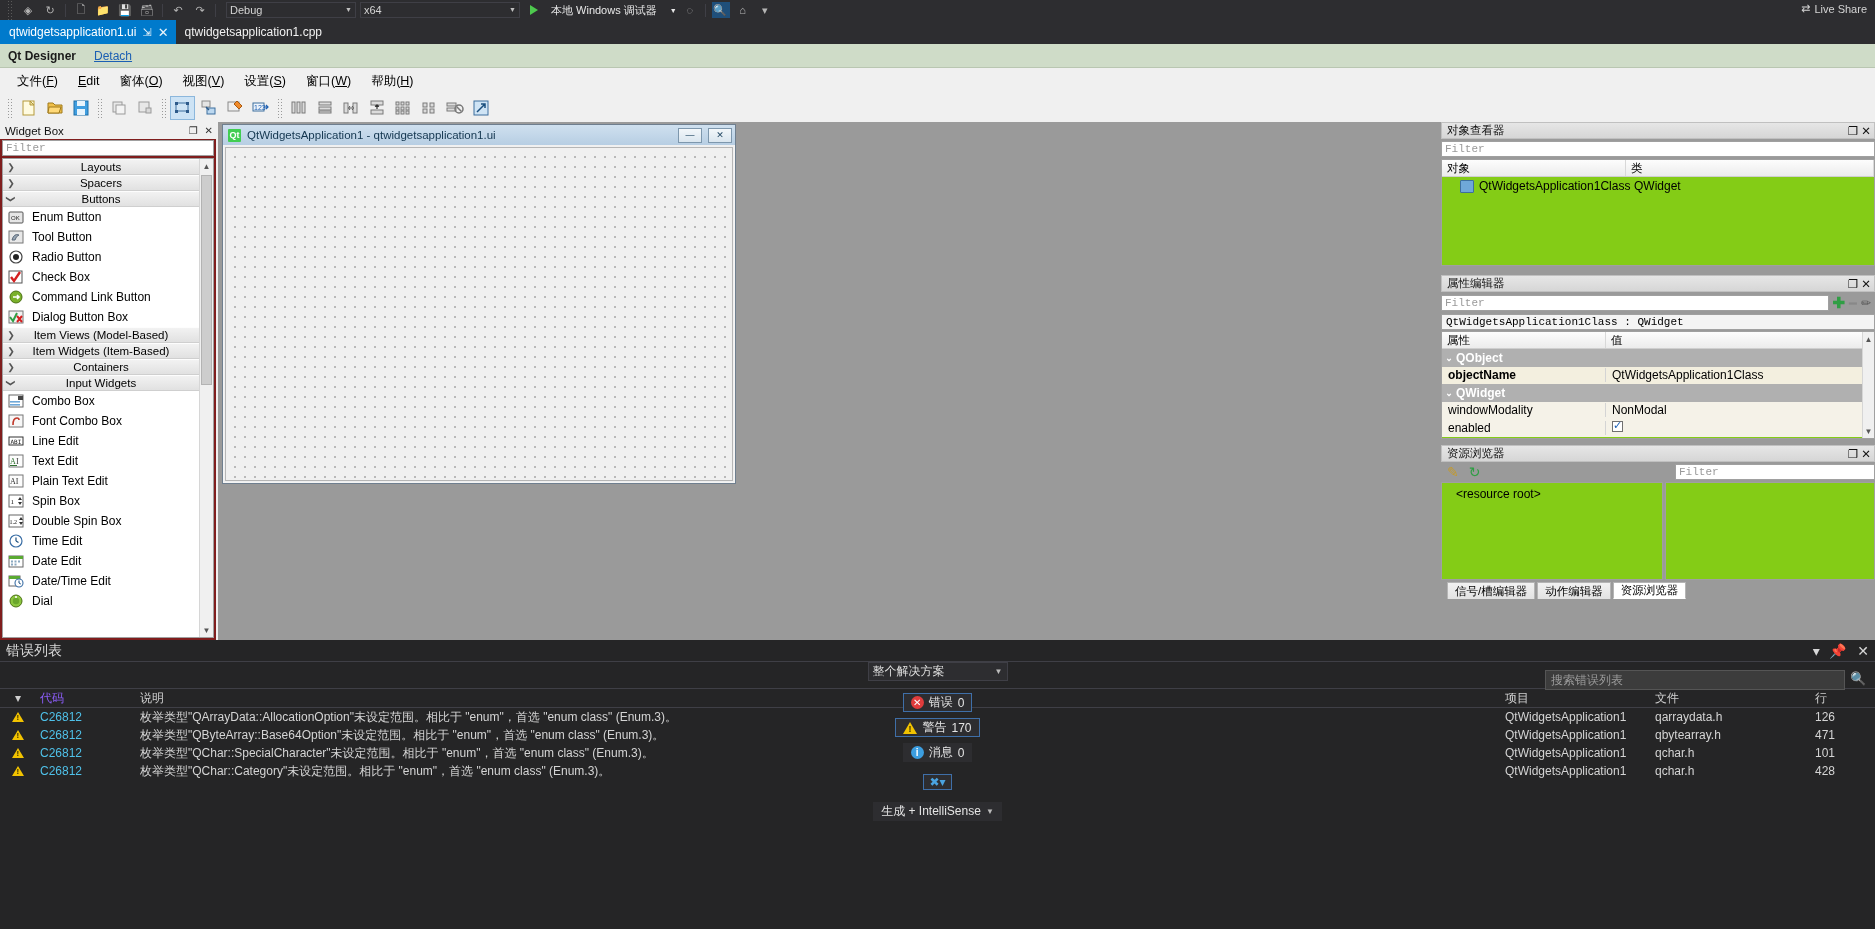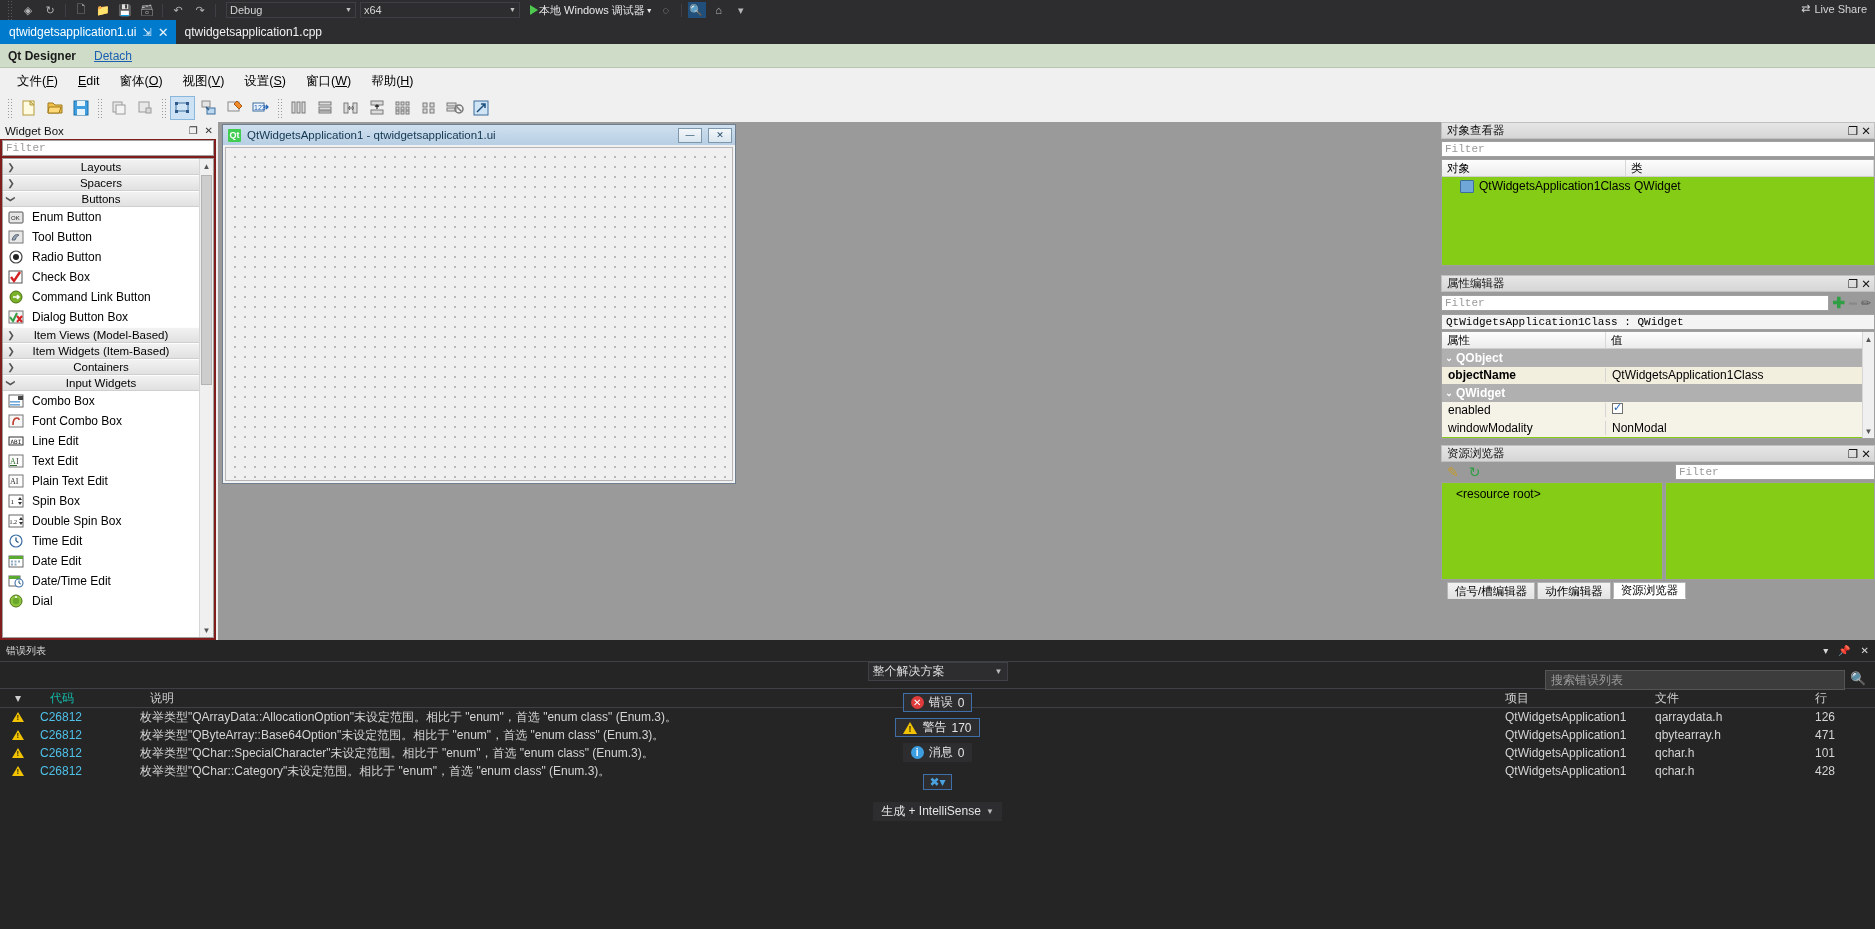--- a/index.html
+++ b/index.html
@@ -20,21 +20,21 @@
   }
   .vs-tb-inner { display: flex; align-items: center; height: 20px; padding-left: 4px; gap: 4px; }
   .tb-ico { width: 18px; height: 16px; display: flex; align-items: center; justify-content: center;
             color: #b5b5b5; font-size: 11px; }
   .tb-sep { width: 1px; height: 13px; background: #3f3f46; margin: 0 2px; }
   .vs-combo {
     height: 16px; background: #2d2d30; border: 1px solid #3f3f46; color: #d4d4d4;
     font-size: 11px; display: flex; align-items: center; padding: 0 3px; position: relative;
   }
   .vs-combo .cb-arrow { position: absolute; right: 3px; top: 3px; font-size: 7px; color: #c0c0c0; }
-  .vs-run { display: flex; align-items: center; gap: 1px; font-size: 11px; color: #e8e8e8; }
+  .vs-run { display: flex; align-items: center; gap: 13px; font-size: 11px; color: #e8e8e8; }
   .play-tri { width: 0; height: 0; border-left: 8px solid #4ec94e; border-top: 5px solid transparent; border-bottom: 5px solid transparent; }
   .live-share { position: absolute; right: 8px; top: 2px; display: flex; align-items: center; gap: 4px; font-size: 11px; color: #d4d4d4; }
 
   
   .tabstrip {
     position: absolute; left: 0; top: 20px; width: 1875px; height: 24px;
     background: #2d2d30; display: flex; align-items: stretch;
   }
   .doc-tab {
     display: flex; align-items: center; gap: 6px; padding: 0 7px 0 9px;
@@ -136,21 +136,21 @@
   .chk::after { content: "\2713"; position: absolute; left: 0px; top: -3px; font-size: 11px; color: #1a5fb4; }
 
   .res-tabs { height: 19px; display: flex; align-items: flex-end; gap: 2px; padding-left: 6px; }
   .res-tab { height: 17px; padding: 0 7px; display: flex; align-items: center; font-size: 11.5px;
              background: linear-gradient(#f2f2f2,#e2e2e2); border: 1px solid #b5b5b5; border-bottom: none; }
   .res-tab.active { background: #fff; border-bottom: 1px solid #fff; }
 
   
   .errlist { position: absolute; left: 0; top: 640px; width: 1875px; height: 289px;
              background: #252526; color: #d4d4d4; }
-  .el-title { height: 22px; display: flex; align-items: center; padding: 0 6px; font-size: 10px;
+  .el-title { height: 22px; display: flex; align-items: center; padding: 0 6px; font-size: 14px;
               color: #d8d8d8; border-bottom: 1px solid #3f3f46; }
   .el-title .dotted { flex: 1; height: 1px; margin: 0 10px;
     background-image: radial-gradient(circle, #5a5a5a 0.7px, transparent 0.8px); background-size: 4px 4px; }
   .el-toolbar { height: 26px; display: flex; align-items: center; gap: 6px; padding: 0 6px; flex-direction: column; }
   .el-combo { width: 140px; height: 20px; background: #2d2d30; border: 1px solid #3f3f46; color: #ddd;
               font-size: 12px; display: flex; align-items: center; padding: 0 4px; position: relative; }
   .el-combo .cb-arrow { position: absolute; right: 4px; font-size: 8px; color: #bbb; }
   .el-chip { height: 20px; display: flex; align-items: center; gap: 5px; padding: 0 7px;
              font-size: 12px; color: #e4e4e4; border: 1px solid #3f6fa8; background: #2d2d30; }
   .el-chip.plain { border-color: transparent; }
@@ -677,26 +677,26 @@
               </div>
               <div class="prop-row sel">
                 <span class="prop-name" style="font-weight: bold;">objectName</span>
                 <span class="prop-val">QtWidgetsApplication1Class</span>
               </div>
               <div class="prop-row prop-group">
                 <span class="grp-arrow">⌄</span>
                 <span>QWidget</span>
               </div>
               <div class="prop-row alt">
+                <span class="prop-name">windowModality</span>
+                <span class="prop-val">NonModal</span>
+              </div>
+              <div class="prop-row alt">
                 <span class="prop-name">enabled</span>
                 <span class="prop-val"><span class="chk"></span></span>
-              </div>
-              <div class="prop-row alt">
-                <span class="prop-name">windowModality</span>
-                <span class="prop-val">NonModal</span>
               </div>
             </div>
           <div class="vscroll" style="width:12px;">
             <div class="vs-up">▲</div>
             <div class="vs-dn" style="position:absolute;bottom:0;left:0;right:0;">▼</div>
           </div>
         </div>
       </div>
 
       <div style="position:absolute;left:0;top:323px;right:0;bottom:2px;">
@@ -769,21 +769,21 @@
         <span>生成 + IntelliSense</span>
         <span style="font-size:8px;color:#bbb;">▼</span>
       </div>
       <div class="el-search">
         <span>搜索错误列表</span>
       </div>
       <div class="el-search-ico">🔍</div>
     </div>
     <div class="el-grid-head">
       <div class="c-sev">▾</div>
-      <div class="c-code" style="color:#14b8a6;margin-left:10px;">代码</div>
+      <div class="c-code" style="color:#8b5cf6;">代码</div>
       <div class="c-desc">说明</div>
       <div class="c-proj">项目</div>
       <div class="c-file">文件</div>
       <div class="c-line">行</div>
     </div>
     <div id="el-rows">
         <div class="el-row">
           <div class="c-sev">
             <span class="warn-sm"></span>
           </div>

